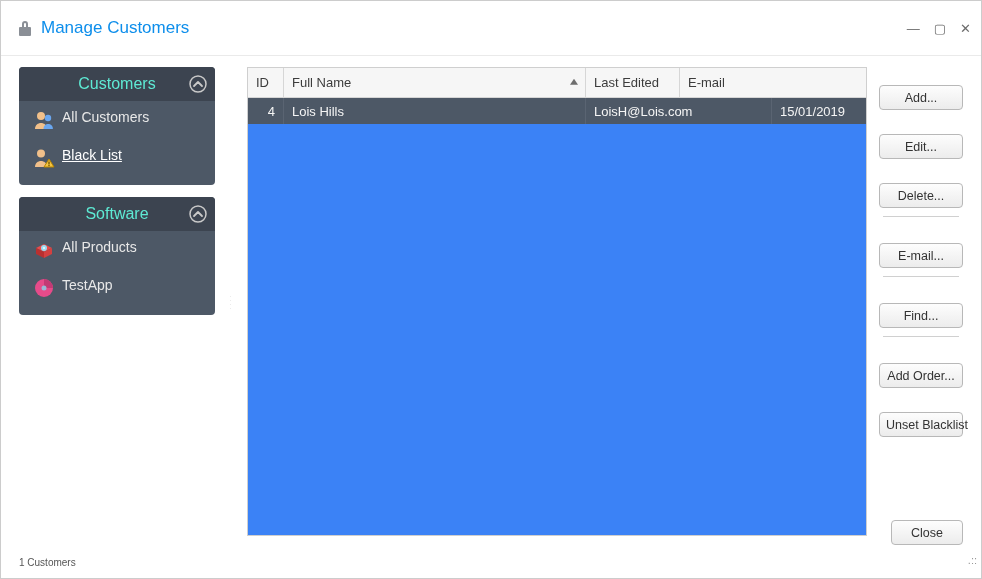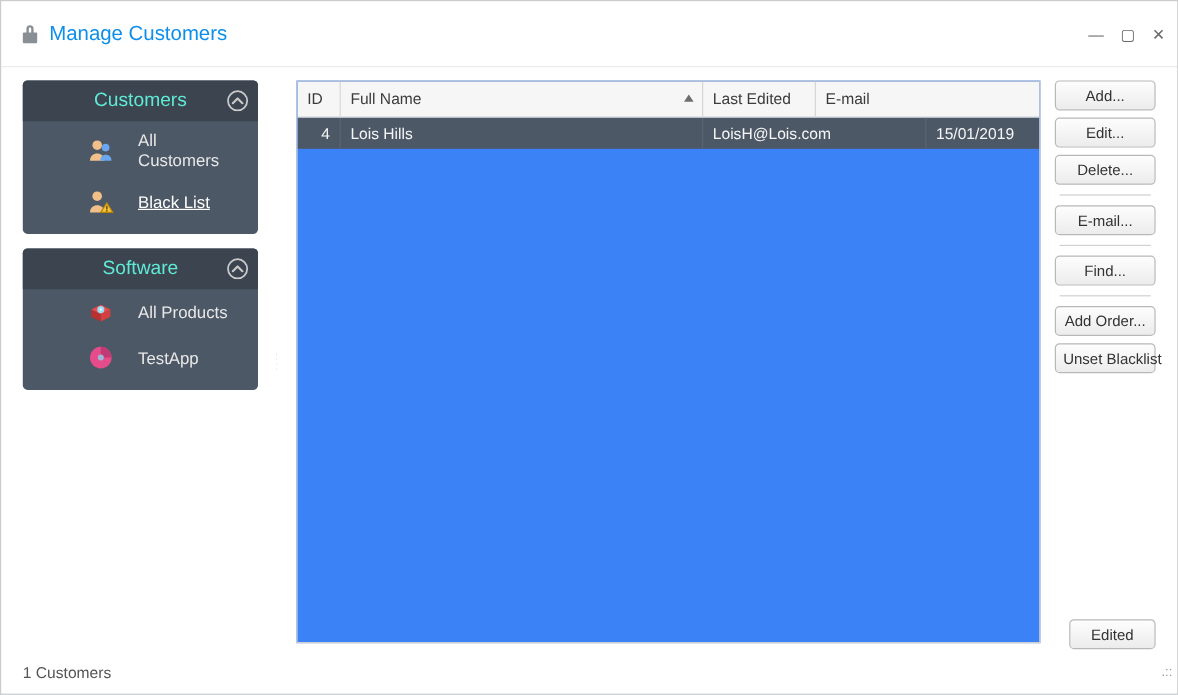--- a/index.html
+++ b/index.html
@@ -88,24 +88,22 @@
   .panel .collapse {
     position: absolute;
     right: 8px; top: 50%;
     transform: translateY(-50%);
     display: inline-flex;
   }
   .panel .collapse svg { width: 18px; height: 18px; }
 
   .nav-item {
     display: flex;
-    align-items: center;
-    gap: 20px;
+    gap: 7px;
     padding: 8px 14px;
-    margin-left: 40px;
   }
   .nav-item .label {
     color: #e8e8e8;
     font-size: 14px;
   }
   .nav-item.selected .label {
     text-decoration: underline;
     color: #ffffff;
   }
   .nav-icon { width: 22px; height: 22px; display: inline-flex; }
@@ -184,41 +182,42 @@
   .btn {
     height: 25px;
     border: 1px solid #b8b8b8;
     border-radius: 4px;
     background: linear-gradient(#fdfdfd, #ececec);
     font-size: 12.5px;
     color: #333;
     cursor: default;
     padding: 0 6px;
     white-space: nowrap;
+    margin-top: 18px;
   }
 
   
   .footer {
     position: absolute;
     left: 18px; right: 18px; bottom: 10px;
     display: flex;
     flex-direction: column;
     gap: 6px;
   }
   .footer .close-row {
     display: flex;
     justify-content: flex-end;
   }
   .footer .close-row .btn { width: 72px; }
   .status-bar {
     display: flex;
     align-items: center;
     justify-content: space-between;
     color: #555;
-    font-size: 13px;
+    font-size: 10px;
     padding-top: 6px;
   }
 </style>
 </head>
 <body>
 
 <div class="titlebar">
   <span class="app-icon">
     <svg viewBox="0 0 14 18">
       <path fill="#8a8f96" d="M4 8 V5 a3 3 0 0 1 6 0 V8 H12 a1 1 0 0 1 1 1 V16 a1 1 0 0 1 -1 1 H2 a1 1 0 0 1 -1 -1 V9 a1 1 0 0 1 1 -1 H4 Z M6 8 H8 V5 a1 1 0 0 0 -2 0 V8 Z"></path>
@@ -343,20 +342,20 @@
     <div class="sep"></div>
     <button class="btn">Find...</button>
     <div class="sep"></div>
     <button class="btn">Add Order...</button>
     <button class="btn">Unset Blacklist</button>
   </div>
 </div>
 
 <div class="footer">
   <div class="close-row">
-    <button class="btn">Edited</button>
+    <button class="btn">Close</button>
   </div>
   <div class="status-bar">
     <span>1 Customers</span>
   </div>
 </div>
 
 <div class="resize-grip">.::</div>
 
 </body></html>

